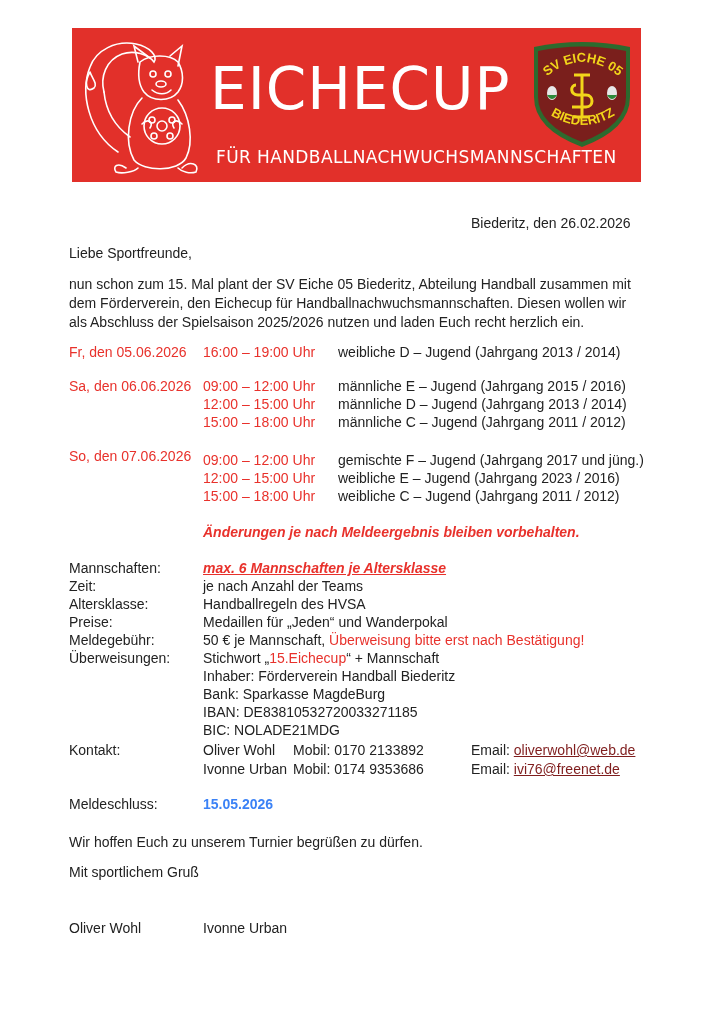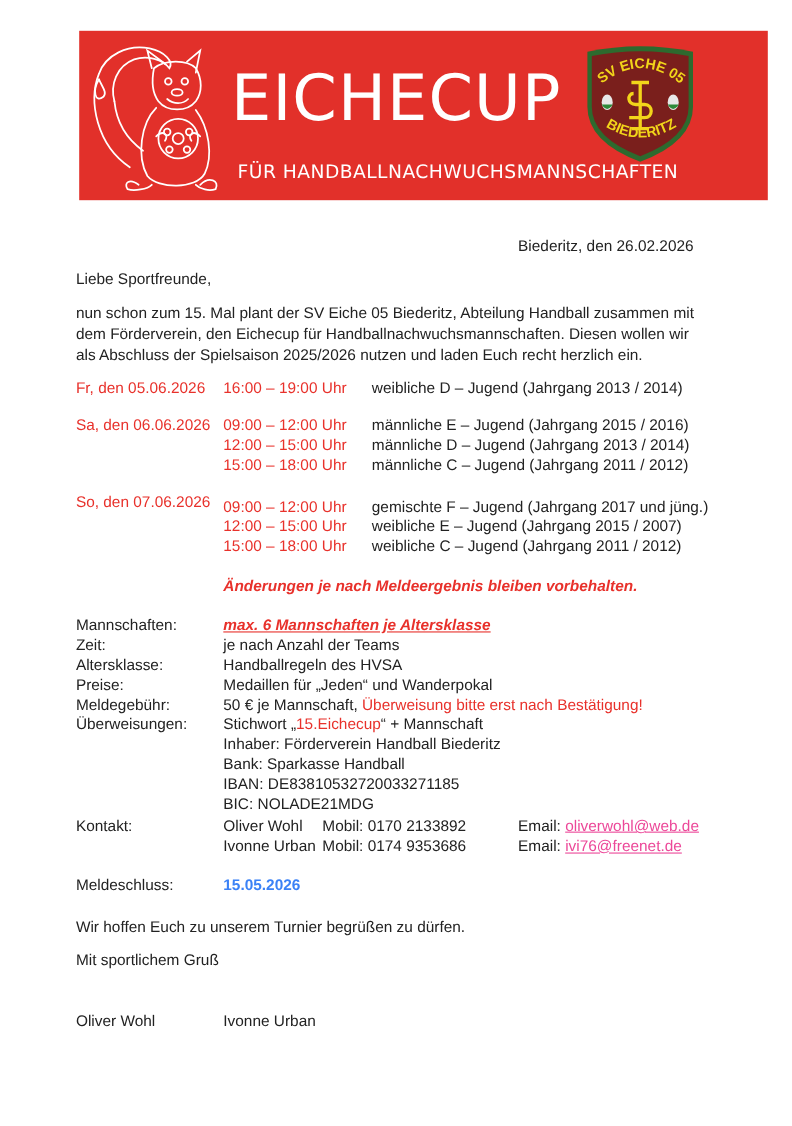--- a/index.html
+++ b/index.html
@@ -1,40 +1,40 @@
 <!DOCTYPE html>
 <html><head>
   <meta charset="utf-8">
   <style>
     html, body { margin: 0; padding: 0; background: #ffffff; }
     body {
       width: 720px; height: 1024px; position: relative; overflow: hidden;
       font-family: "Liberation Sans", sans-serif; color: #222222; font-size: 14px;
     }
     .banner {
-      position: absolute; left: 72px; top: 28px; width: 626px; height: 154px;
+      position: absolute; left: 72px; top: 28px; width: 569px; height: 154px;
       background: #e2302a;
     }
     .banner .squirrel { position: absolute; left: 6px; top: 4px; width: 150px; height: 146px; }
     .banner .title {
       position: absolute; left: 138px; top: 32px; font-size: 58px; color: #ffffff;
       font-family: "DejaVu Sans", sans-serif; letter-spacing: 1px; font-weight: normal;
       line-height: 1;
     }
     .banner .subtitle {
       position: absolute; left: 144px; top: 121px; font-size: 17px; color: #ffffff;
       font-family: "DejaVu Sans", sans-serif; letter-spacing: 0.4px; line-height: 1;
     }
     .banner .crest { position: absolute; left: 454px; top: 9px; width: 112px; height: 112px; }
 
     .t { position: absolute; white-space: nowrap; line-height: 18px; }
     .red { color: #e8312b; }
     .bold-italic-red { color: #e8312b; font-weight: bold; font-style: italic; }
     .bold-red { color: #3b82f6; font-weight: bold; }
-    a.link { color: #ec4899; text-decoration: underline; }
+    a.link { color: #7f1d1d; text-decoration: underline; }
     .ul { text-decoration: underline; }
   </style>
 </head>
 <body>
 
 <div class="banner">
   <svg class="squirrel" viewBox="0 0 150 146" fill="none" stroke="#ffffff" stroke-width="1.6" stroke-linecap="round">
 
     <path d="M40 120 C10 100, 2 60, 12 35 C18 18, 38 8, 58 12 C72 15, 80 24, 76 30 C70 22, 56 18, 44 22 C28 28, 22 45, 26 60"></path>
     <path d="M12 40 C6 50, 8 62, 16 56 C20 52, 14 46, 12 40"></path>
@@ -111,21 +111,21 @@
   <div class="t" style="left:338px; top:377px;">männliche E – Jugend (Jahrgang 2015 / 2016)</div>
   <div class="t red" style="left:203px; top:395px;">12:00 – 15:00 Uhr</div>
   <div class="t" style="left:338px; top:395px;">männliche D – Jugend (Jahrgang 2013 / 2014)</div>
   <div class="t red" style="left:203px; top:413px;">15:00 – 18:00 Uhr</div>
   <div class="t" style="left:338px; top:413px;">männliche C – Jugend (Jahrgang 2011 / 2012)</div>
 
   <div class="t red" style="left:69px; top:447px;">So, den 07.06.2026</div>
   <div class="t red" style="left:203px; top:451px;">09:00 – 12:00 Uhr</div>
   <div class="t" style="left:338px; top:451px;">gemischte F – Jugend (Jahrgang 2017 und jüng.)</div>
   <div class="t red" style="left:203px; top:469px;">12:00 – 15:00 Uhr</div>
-  <div class="t" style="left:338px; top:469px;">weibliche E – Jugend (Jahrgang 2015 / 2007)</div>
+  <div class="t" style="left:338px; top:469px;">weibliche E – Jugend (Jahrgang 2023 / 2016)</div>
   <div class="t red" style="left:203px; top:487px;">15:00 – 18:00 Uhr</div>
   <div class="t" style="left:338px; top:487px;">weibliche C – Jugend (Jahrgang 2011 / 2012)</div>
 
   <div class="t bold-italic-red" style="left:203px; top:523px;text-align:center;">Änderungen je nach Meldeergebnis bleiben vorbehalten.</div>
 </div>
 
 <div>
   <div class="t" style="left:69px; top:559px;">Mannschaften:</div>
   <div class="t bold-italic-red ul" style="left:203px; top:559px;">max. 6 Mannschaften je Altersklasse</div>
 
@@ -137,21 +137,21 @@
 
   <div class="t" style="left:69px; top:613px;">Preise:</div>
   <div class="t" style="left:203px; top:613px;">Medaillen für „Jeden“ und Wanderpokal</div>
 
   <div class="t" style="left:69px; top:631px;">Meldegebühr:</div>
   <div class="t" style="left:203px; top:631px;"><span>50 € je Mannschaft, </span><span class="red">Überweisung bitte erst nach Bestätigung!</span></div>
 
   <div class="t" style="left:69px; top:649px;">Überweisungen:</div>
   <div class="t" style="left:203px; top:649px;"><span>Stichwort „</span><span class="red">15.Eichecup</span><span>“ + Mannschaft</span></div>
   <div class="t" style="left:203px; top:667px;">Inhaber: Förderverein Handball Biederitz</div>
-  <div class="t" style="left:203px; top:685px;">Bank: Sparkasse Handball</div>
+  <div class="t" style="left:203px; top:685px;">Bank: Sparkasse MagdeBurg</div>
   <div class="t" style="left:203px; top:703px;">IBAN: DE83810532720033271185</div>
   <div class="t" style="left:203px; top:721px;">BIC: NOLADE21MDG</div>
 </div>
 
 <div>
   <div class="t" style="left:69px; top:741px;">Kontakt:</div>
 
   <div class="t" style="left:203px; top:741px;">Oliver Wohl</div>
   <div class="t" style="left:293px; top:741px;">Mobil: 0170 2133892</div>
   <div class="t" style="left:471px; top:741px;"><span>Email: </span><a class="link">oliverwohl@web.de</a></div>

